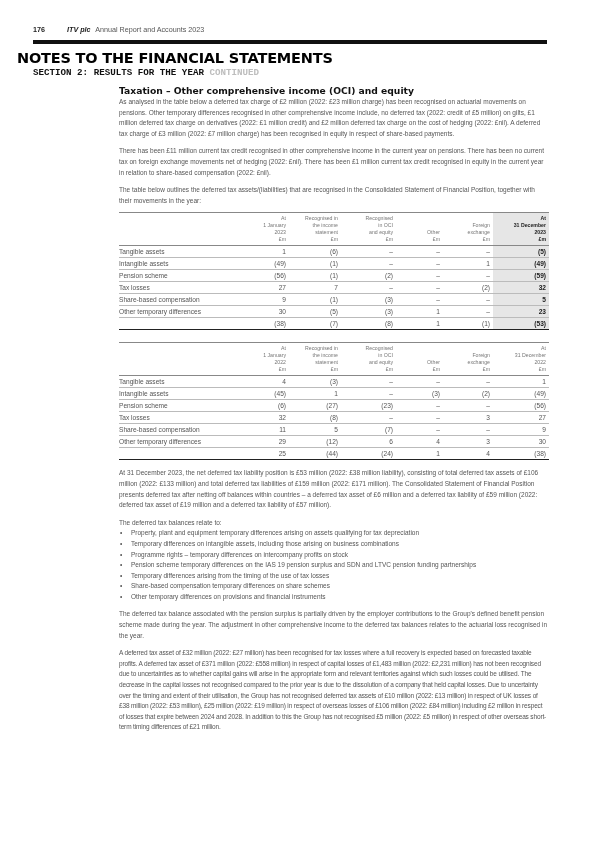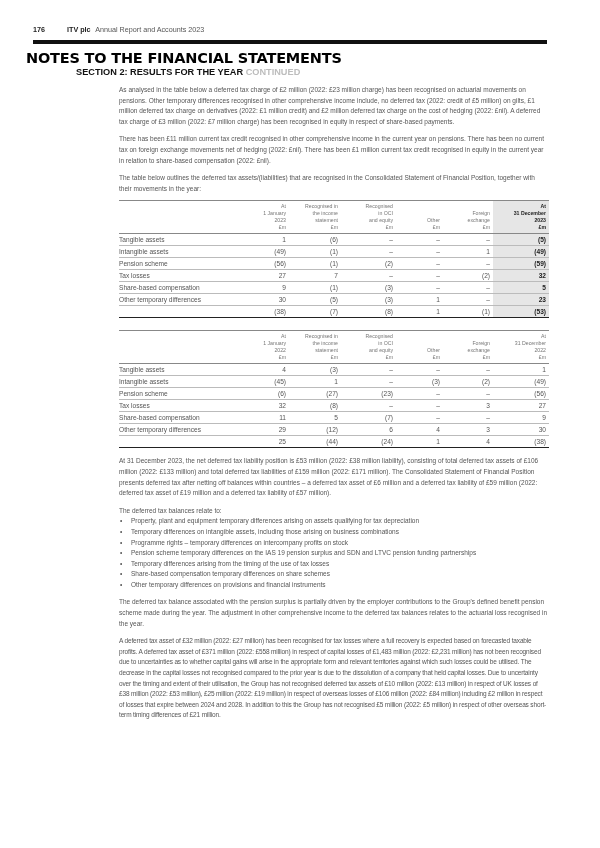--- a/index.html
+++ b/index.html
@@ -1,24 +1,24 @@
 <!DOCTYPE html>
 <html><head>
 <meta charset="utf-8">
 <style>
   html, body { margin:0; padding:0; background:#ffffff; }
   body { width:600px; height:848px; position:relative; overflow:hidden;
          font-family:"Liberation Sans", sans-serif; color:#4a4a4a; }
   .page-header { position:absolute; left:33px; top:25px; font-size:7.2px; color:#222; }
   .page-header .pg { font-weight:bold; margin-right:20px; }
-  .page-header .brand { font-weight:bold; margin-right:3px; }
+  .page-header .brand { font-weight:bold; margin-right:3px;font-style:italic; }
   .page-header .rep { color:#555; }
   .rule-top { position:absolute; left:33px; top:40px; width:514px; height:4px; background:#111; }
-  .notes-title { position:absolute; left:26px; top:50px; font-size:14.5px; font-weight:900; color:#000; letter-spacing:-0.2px; font-family:"DejaVu Sans", sans-serif; }
-  .section-title { position:absolute; left:33px; top:67px; font-size:9.2px; font-weight:bold; color:#111; font-family:Liberation Sans, sans-serif;margin-left:43px; }
+  .notes-title { position:absolute; left:17px; top:50px; font-size:14.5px; font-weight:900; color:#000; letter-spacing:-0.2px; font-family:"DejaVu Sans", sans-serif; }
+  .section-title { position:absolute; left:33px; top:67px; font-size:9.2px; font-weight:bold; color:#111; font-family:Liberation Mono, monospace; }
   .section-title .cont { color:#bdbdbd; font-weight:bold; }
   .content { position:absolute; left:119px; top:85px; width:430px; }
   h3 { margin:0; font-size:9.2px; font-weight:bold; color:#111; font-family:"DejaVu Sans", sans-serif; line-height:12px; }
   p { margin:0; font-size:6.5px; line-height:10.6px; color:#555; }
   .gap { height:7px; }
   table.dt { width:430px; border-collapse:collapse; font-size:6.6px; color:#555; }
   table.dt th { font-weight:normal; font-size:5.2px; line-height:7px; text-align:right; vertical-align:bottom; padding:2px 3px 2px 0; color:#777; }
   table.dt td { text-align:right; padding:0 3px 0 0; height:11px; border-bottom:0.6px solid #bbb; }
   table.dt td.lbl { text-align:left; padding-left:0; }
   table.dt thead tr { border-top:1.2px solid #888; }
@@ -41,20 +41,21 @@
 </div>
 <div class="rule-top"></div>
 
 <div class="notes-title">NOTES TO THE FINANCIAL STATEMENTS</div>
 <div class="section-title">
   <span>SECTION 2: RESULTS FOR THE YEAR</span>
   <span class="cont">CONTINUED</span>
 </div>
 
 <div class="content">
+  <h3>Taxation – Other comprehensive income (OCI) and equity</h3>
   <p>As analysed in the table below a deferred tax charge of £2 million (2022: £23 million charge) has been recognised on actuarial movements on pensions. Other temporary differences recognised in other comprehensive income include, no deferred tax (2022: credit of £5 million) on gilts, £1 million deferred tax charge on derivatives (2022: £1 million credit) and £2 million deferred tax charge on the cost of hedging (2022: £nil). A deferred tax charge of £3 million (2022: £7 million charge) has been recognised in equity in respect of share-based payments.</p>
   <div class="gap"></div>
   <p>There has been £11 million current tax credit recognised in other comprehensive income in the current year on pensions. There has been no current tax on foreign exchange movements net of hedging (2022: £nil). There has been £1 million current tax credit recognised in equity in the current year in relation to share-based compensation (2022: £nil).</p>
   <div class="gap"></div>
 
   <p>The table below outlines the deferred tax assets/(liabilities) that are recognised in the Consolidated Statement of Financial Position, together with their movements in the year:</p>
   <div style="height:6px"></div>
 
   <table class="dt y23">
     <colgroup>

